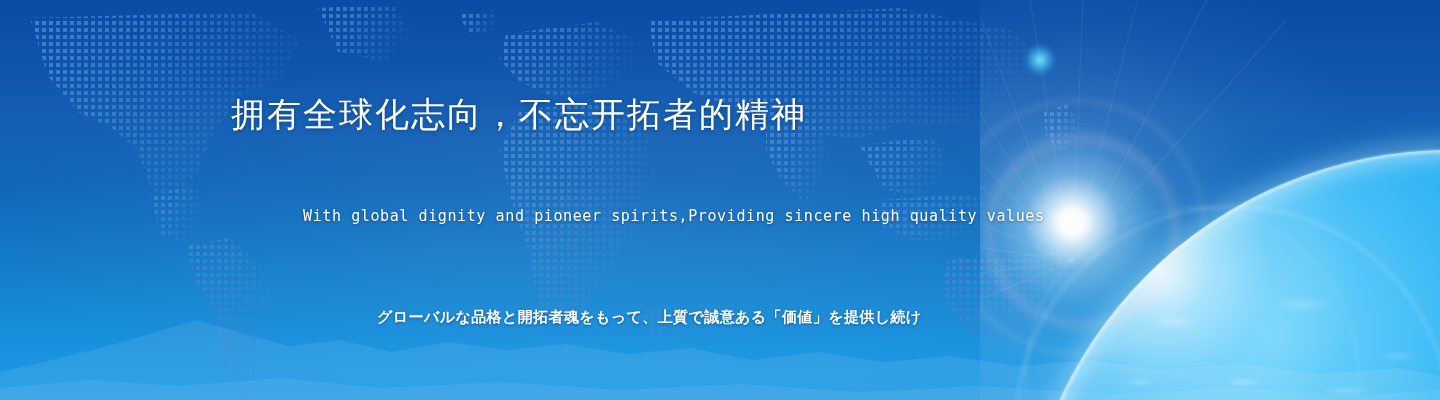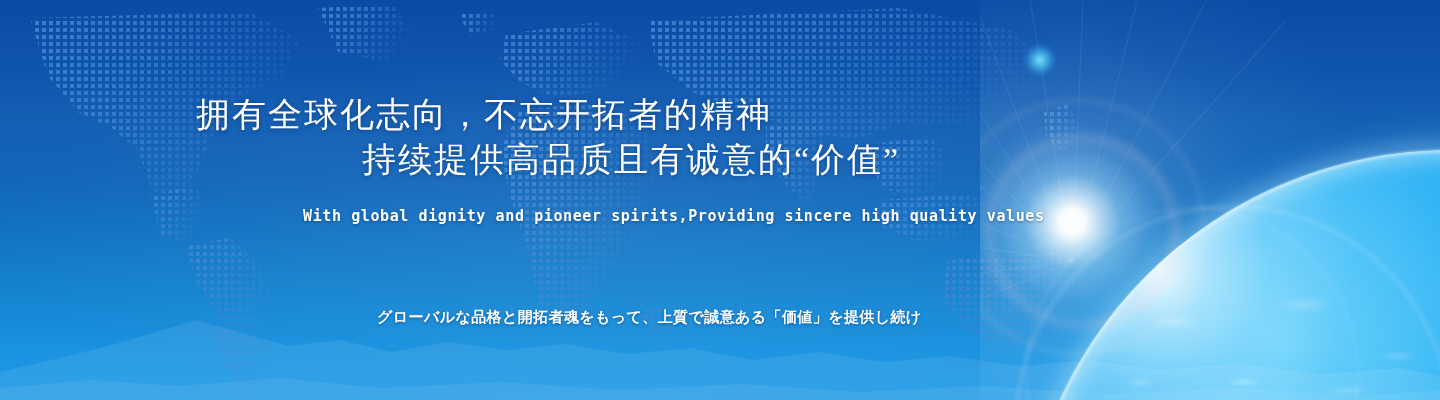--- a/index.html
+++ b/index.html
@@ -253,32 +253,33 @@
   .headline-1,
   .headline-2 {
     position: absolute;
     color: #ffffff;
     font-family: "Liberation Serif", "DejaVu Serif", serif;
     font-size: 34px;
     font-weight: 400;
     letter-spacing: 2px;
     white-space: nowrap;
     text-shadow: 0 1px 4px rgba(2,40,94,0.55);
+    margin-left: 35px;
   }
   .headline-1 { left: 196px; top: 92px; }
   .headline-2 { left: 362px; top: 137px; }
 
   .subline-en {
     position: absolute;
     left: 303px;
     top: 207px;
     color: #ffffff;
     font-family: "DejaVu Sans Mono", "Liberation Mono", monospace;
     font-size: 15px;
-    font-weight: 700;
+    font-weight: 400;
     letter-spacing: 0.6px;
     white-space: nowrap;
     text-shadow: 0 1px 3px rgba(2,40,94,0.5);
   }
 
   .subline-jp {
     position: absolute;
     left: 377px;
     top: 260px;
     color: #ffffff;
@@ -391,18 +392,17 @@
                L448 52 L506 60 L566 54 L628 64 L690 58 L752 70 L820 62 L884 72 L948 66
                L1020 76 L1090 70 L1160 80 L1240 74 L1320 84 L1400 78 L1440 86
                L1440 110 L0 110 Z" fill="#ffffff" fill-opacity="0.085"></path>
       <path d="M0 98 L90 90 L180 96 L280 88 L380 98 L500 92 L620 100 L740 94 L860 102
                L980 96 L1110 104 L1240 98 L1360 106 L1440 100 L1440 110 L0 110 Z" fill="#ffffff" fill-opacity="0.07"></path>
     </svg>
   </div>
 
   <div class="copy">
     <div class="headline-1">拥有全球化志向，不忘开拓者的精神</div>
-    <div class="headline-2">持续提供高品质且有诚意的“价值”</div>
     <div class="subline-en">With global dignity and pioneer spirits,Providing sincere high quality values</div>
     <div class="subline-jp">グローバルな品格と開拓者魂をもって、上質で誠意ある「価値」を提供し続け</div>
   </div>
 
 </div>
 
 </body></html>

